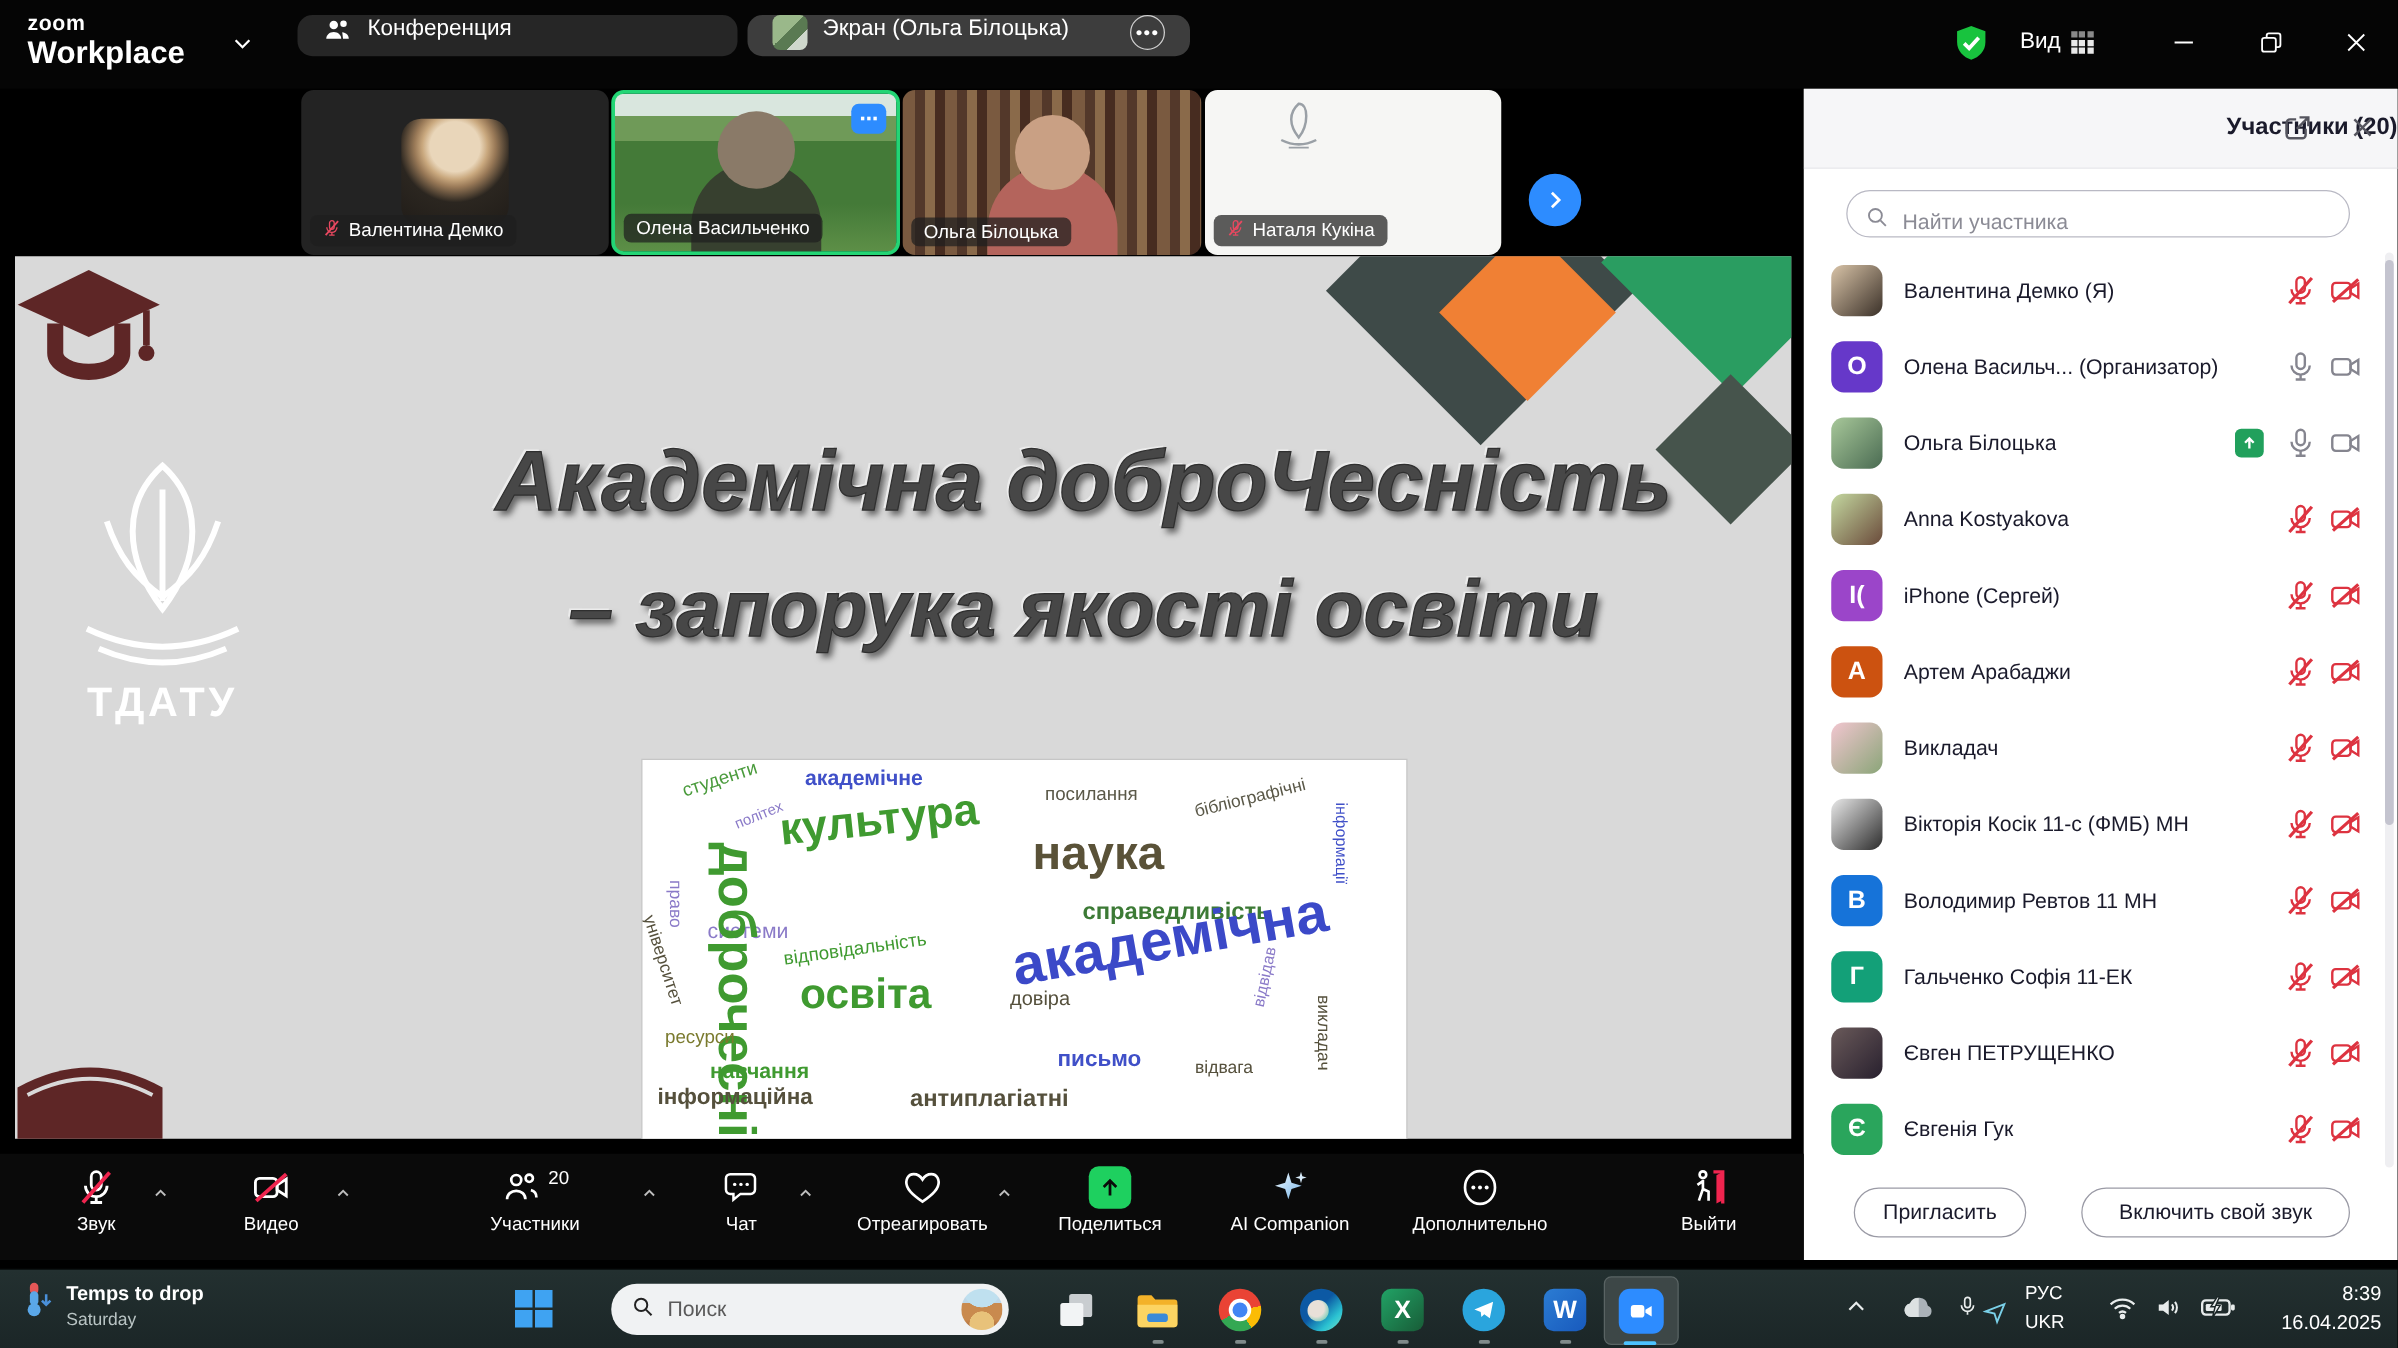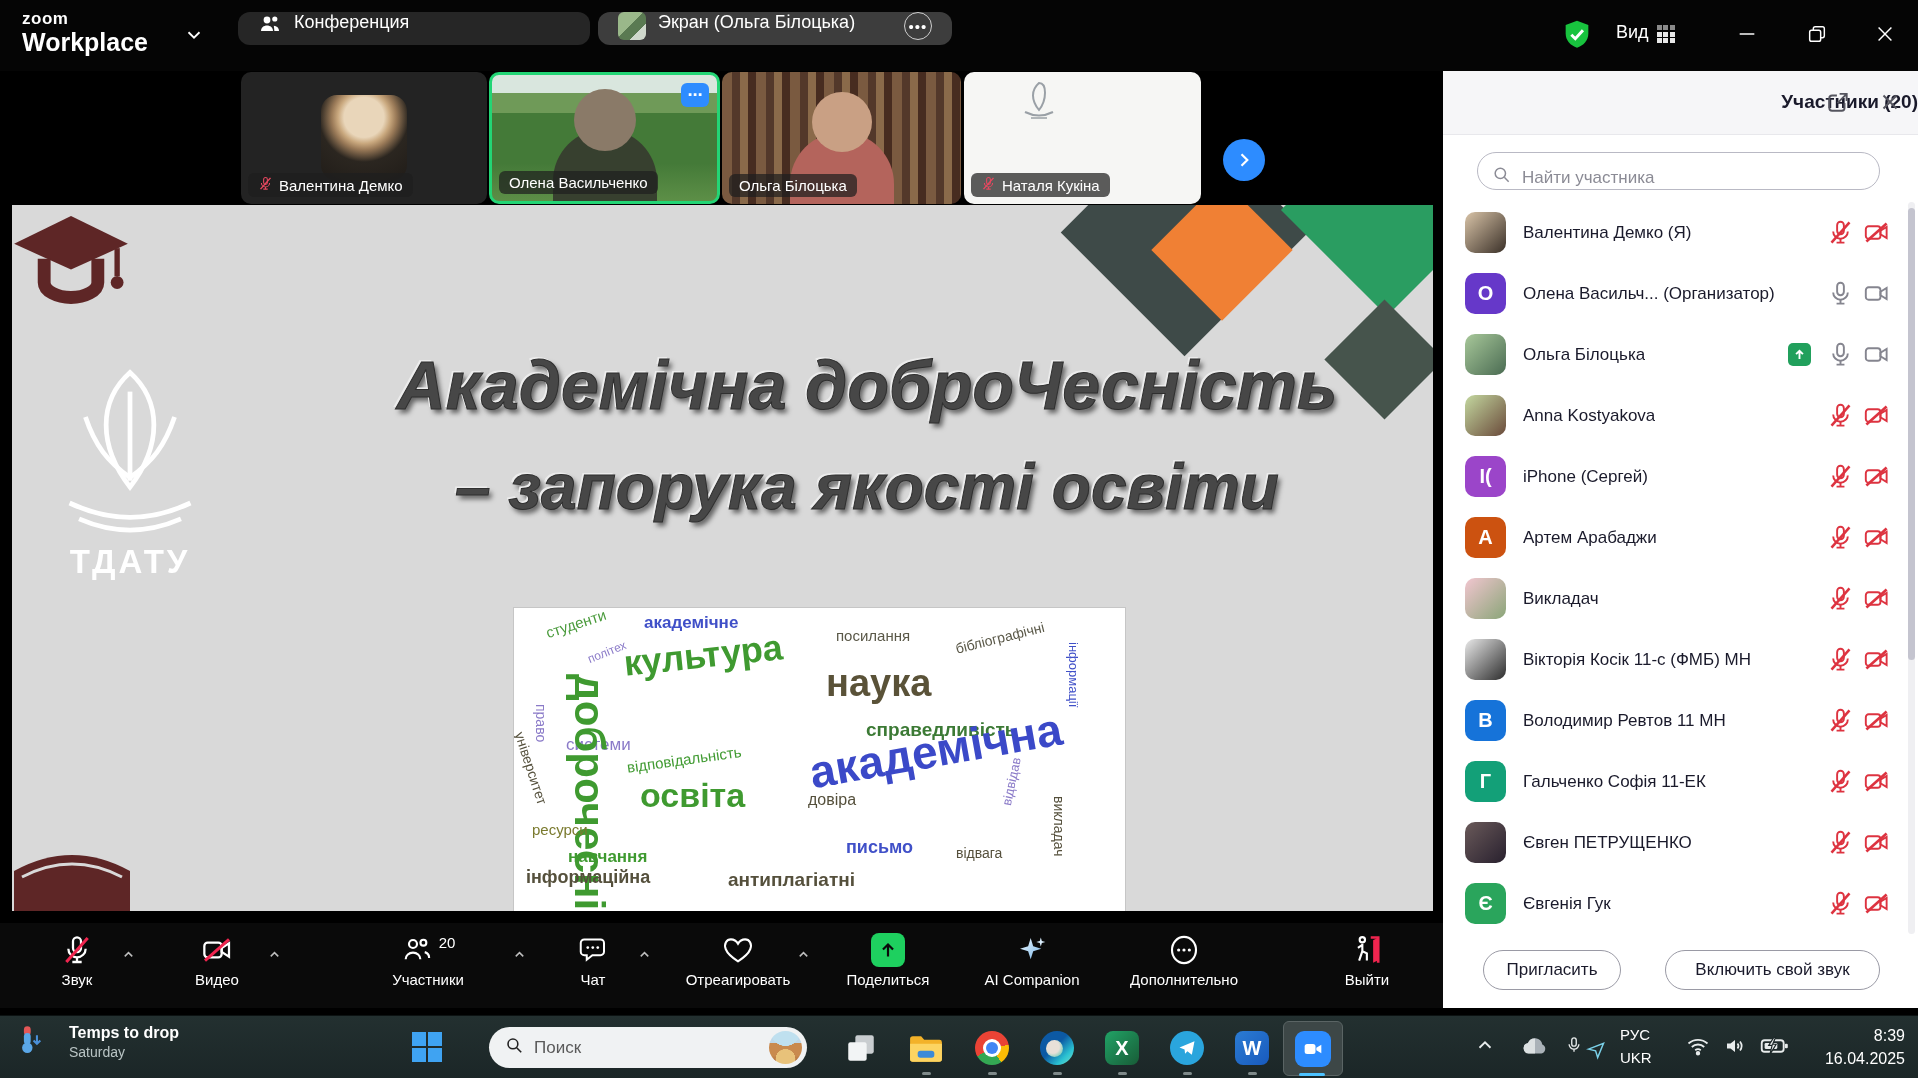--- a/index.html
+++ b/index.html
@@ -90,21 +90,21 @@
   #toolbar{position:absolute;left:0;top:923px;width:1443px;height:85px;background:#0a0a0a}
   .tb-item{position:absolute;top:8px;width:150px;height:70px;color:#fff;text-align:center}
   .tb-ico{height:38px;display:flex;align-items:center;justify-content:center;gap:6px}
   .tb-label{font-size:15px;margin-top:2px;white-space:nowrap}
   .tb-chev{position:absolute;top:16px;color:#bdbdbd}
   .tb-badge{font-size:15px;color:#fff;position:relative;top:-8px}
   .share-box{width:34px;height:34px;border-radius:8px;background:#1ed05f;display:flex;align-items:center;justify-content:center}
   
   #taskbar{position:absolute;left:0;top:1015px;width:1918px;height:63px;
     background:linear-gradient(180deg,#233030,#1b2627);color:#fff;border-top:1px solid #0c1212}
-  #weather{position:absolute;left:14px;top:8px;display:flex;align-items:flex-start;gap:25px}
+  #weather{position:absolute;left:14px;top:8px;display:flex;align-items:flex-end;gap:9px}
   #weather .wt1{font-size:16px;font-weight:700}
   #weather .wt2{font-size:14px;color:#b9c4c4;margin-top:2px}
   #start-btn{position:absolute;left:412px;top:16px}
   .winlogo{display:grid;grid-template-columns:14px 14px;grid-auto-rows:14px;gap:2px}
   .winlogo i{background:#3fa3f2;display:block}
   #tb-search{position:absolute;left:489px;top:11px;width:318px;height:41px;border-radius:21px;background:#f0f2f3;
     display:flex;align-items:center;gap:10px;padding:0 5px 0 16px;box-sizing:border-box}
   #tb-search .stext{flex:1;color:#5a5a5a;font-size:17px}
   #bing-img{width:33px;height:33px;border-radius:17px;overflow:hidden;
     background:radial-gradient(circle at 50% 85%,#e8c27a 0 30%,transparent 31%),radial-gradient(circle at 50% 0%,#bfe0ef 0 40%,transparent 41%),linear-gradient(180deg,#bfd8e8 0 35%,#c98a4e 35% 75%,#a05f34 100%)}

